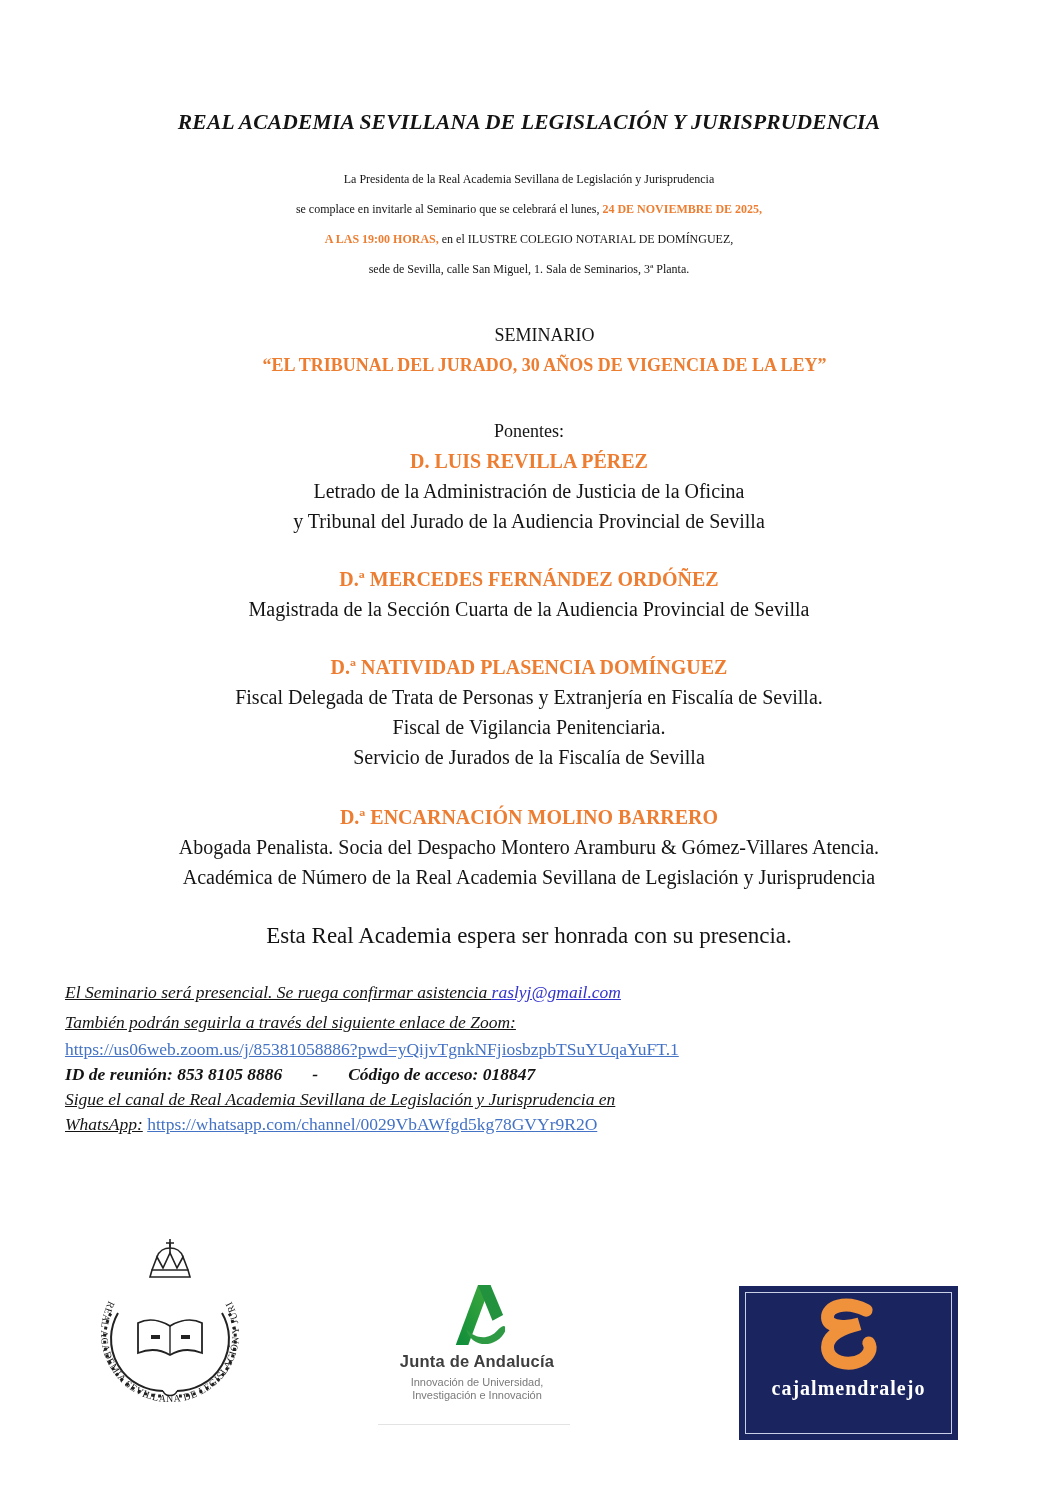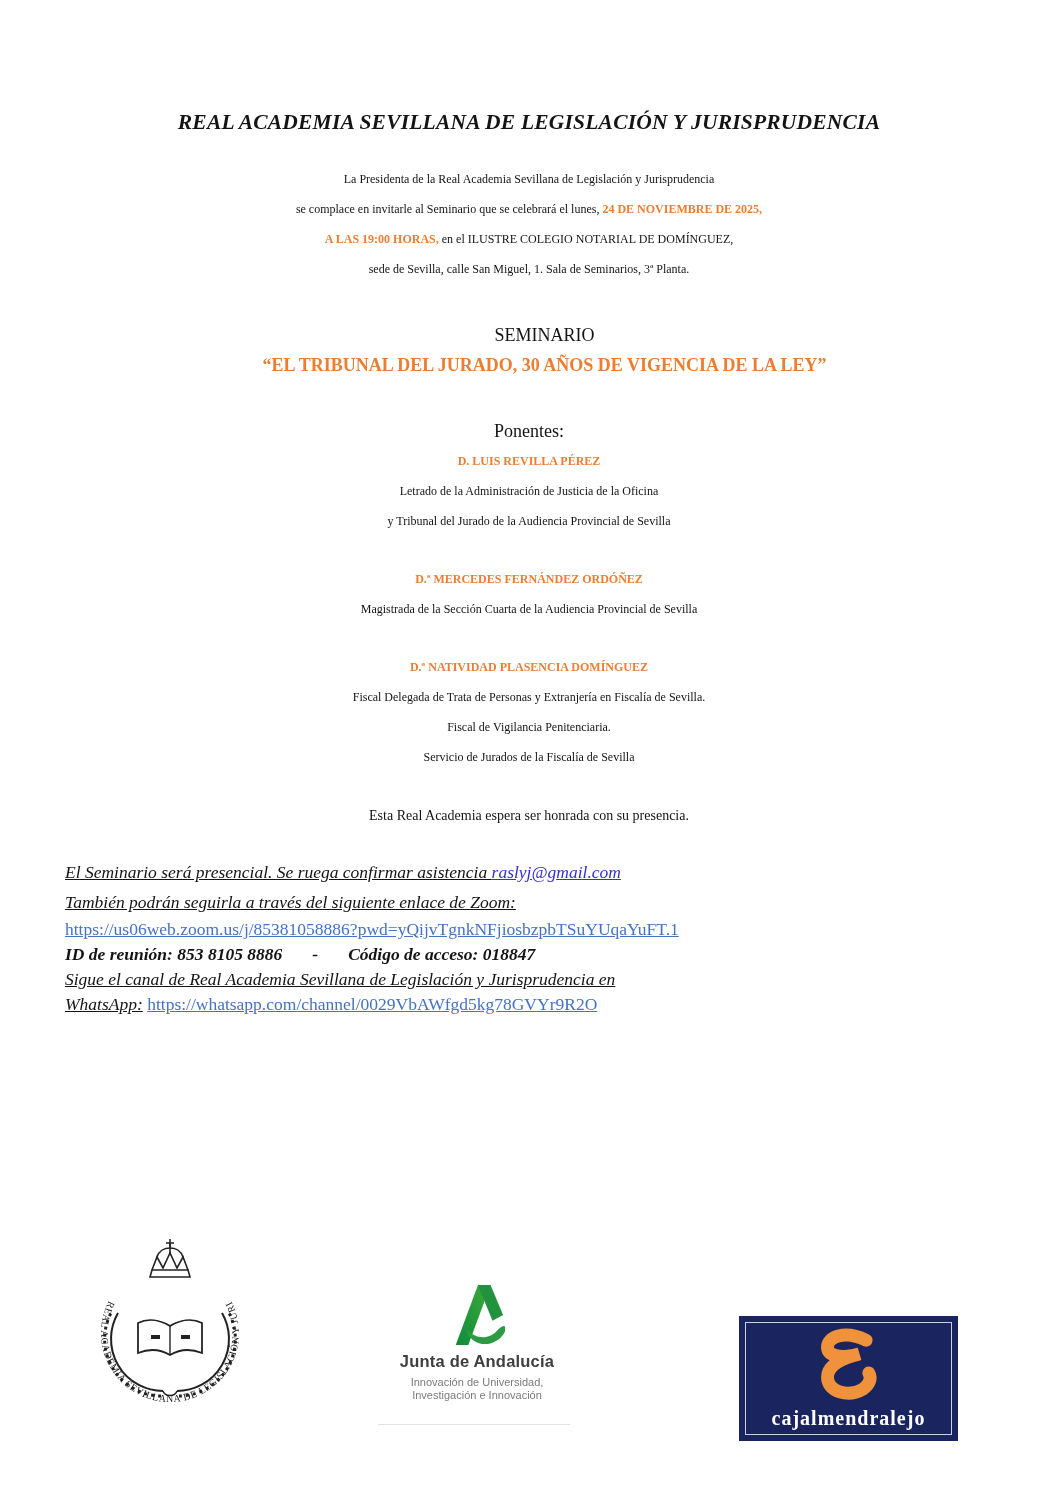--- a/index.html
+++ b/index.html
@@ -19,27 +19,27 @@
     letter-spacing:0.2px;
   }
 
   .invitation { margin-top:28px; font-size:12px; line-height:30px; }
   .hl { color:#ED7D31; font-weight:bold; }
 
   .seminar { margin-top:36px; font-size:18px; line-height:30px;padding-left:31px; }
   .seminar-title { color:#ED7D31; font-weight:bold; }
 
   .ponentes-heading { margin-top:36px; font-size:18px; line-height:30px; }
-  .speaker { font-size:12px; line-height:30px; }
+  .speaker { font-size:20px; line-height:30px; }
   .speaker.first { margin-top:0; }
   .speaker.gap { margin-top:28px; }
   .speaker.gap-lg { margin-top:30px; }
   .speaker-name { color:#ED7D31; font-weight:bold; }
 
-  .farewell { margin-top:30px; font-size:14px; line-height:27px; }
+  .farewell { margin-top:30px; font-size:23px; line-height:27px; }
 
   .signature { margin-top:30px; font-size:17px; line-height:27px; }
 
   .footer {
     margin:28px 0 0 65px;
     text-align:left; font-size:17.5px;
   }
   .footer .ln { line-height:30px; }
   .footer .ln-tight { line-height:25px; }
   .it { font-style:italic;text-decoration:underline; }
@@ -56,22 +56,22 @@
   .junta {
     position:absolute; left:392px; top:57px; width:170px;
     text-align:center; font-family:"Liberation Sans", sans-serif;
   }
   .junta-a { display:block; margin:0 auto; }
   .junta-name { font-size:16.5px; font-weight:bold; color:#3f3f3f; margin-top:3px; letter-spacing:0.2px; }
   .junta-dept { font-size:11px; color:#7a7a7a; line-height:13px; margin-top:5px; }
   .junta-rule { position:absolute; left:378px; top:200px; width:192px; height:1px; background:#e3e3e3; }
 
   .caja {
-    position:absolute; left:739px; top:62px; width:219px; height:125px;
-    background:#1A2560; border:2px solid #1A2560;margin-top:30px;
+    position:absolute; left:739px; top:62px; width:219px; height:154px;
+    background:#1A2560; border:2px solid #1A2560;
   }
   .caja-inner {
     position:absolute; inset:4px;
     border:1.5px solid #c9cfe6;
     display:flex; flex-direction:column; align-items:center; justify-content:flex-start;
   }
   .caja-label {
     color:#ffffff; font-family:"Liberation Serif", serif; font-weight:bold;
     font-size:20px; letter-spacing:1px; margin-top:-2px;
   }
@@ -108,20 +108,25 @@
     <div>Magistrada de la Sección Cuarta de la Audiencia Provincial de Sevilla</div>
   </div>
 
   <div class="speaker gap">
     <div class="speaker-name">D.ª NATIVIDAD PLASENCIA DOMÍNGUEZ</div>
     <div>Fiscal Delegada de Trata de Personas y Extranjería en Fiscalía de Sevilla.</div>
     <div>Fiscal de Vigilancia Penitenciaria.</div>
     <div>Servicio de Jurados de la Fiscalía de Sevilla</div>
   </div>
 
+  <div class="speaker gap-lg">
+    <div class="speaker-name">D.ª ENCARNACIÓN MOLINO BARRERO</div>
+    <div>Abogada Penalista. Socia del Despacho Montero Aramburu &amp; Gómez-Villares Atencia.</div>
+    <div>Académica de Número de la Real Academia Sevillana de Legislación y Jurisprudencia</div>
+  </div>
 
   <div class="farewell">Esta Real Academia espera ser honrada con su presencia.</div>
 
 
   <div class="footer">
     <div class="ln"><span class="it">El Seminario será presencial. Se ruega confirmar asistencia </span><a class="link-mail" href="#">raslyj@gmail.com</a></div>
     <div class="ln it">También podrán seguirla a través del siguiente enlace de Zoom:</div>
     <div class="ln-tight"><a class="link-web" href="#">https://us06web.zoom.us/j/85381058886?pwd=yQijvTgnkNFjiosbzpbTSuYUqaYuFT.1</a></div>
     <div class="ln-tight bold-it"><span>ID de reunión: 853 8105 8886</span><span class="id-sep">-</span><span>Código de acceso: 018847</span></div>
     <div class="ln-tight it">Sigue el canal de Real Academia Sevillana de Legislación y Jurisprudencia en</div>

